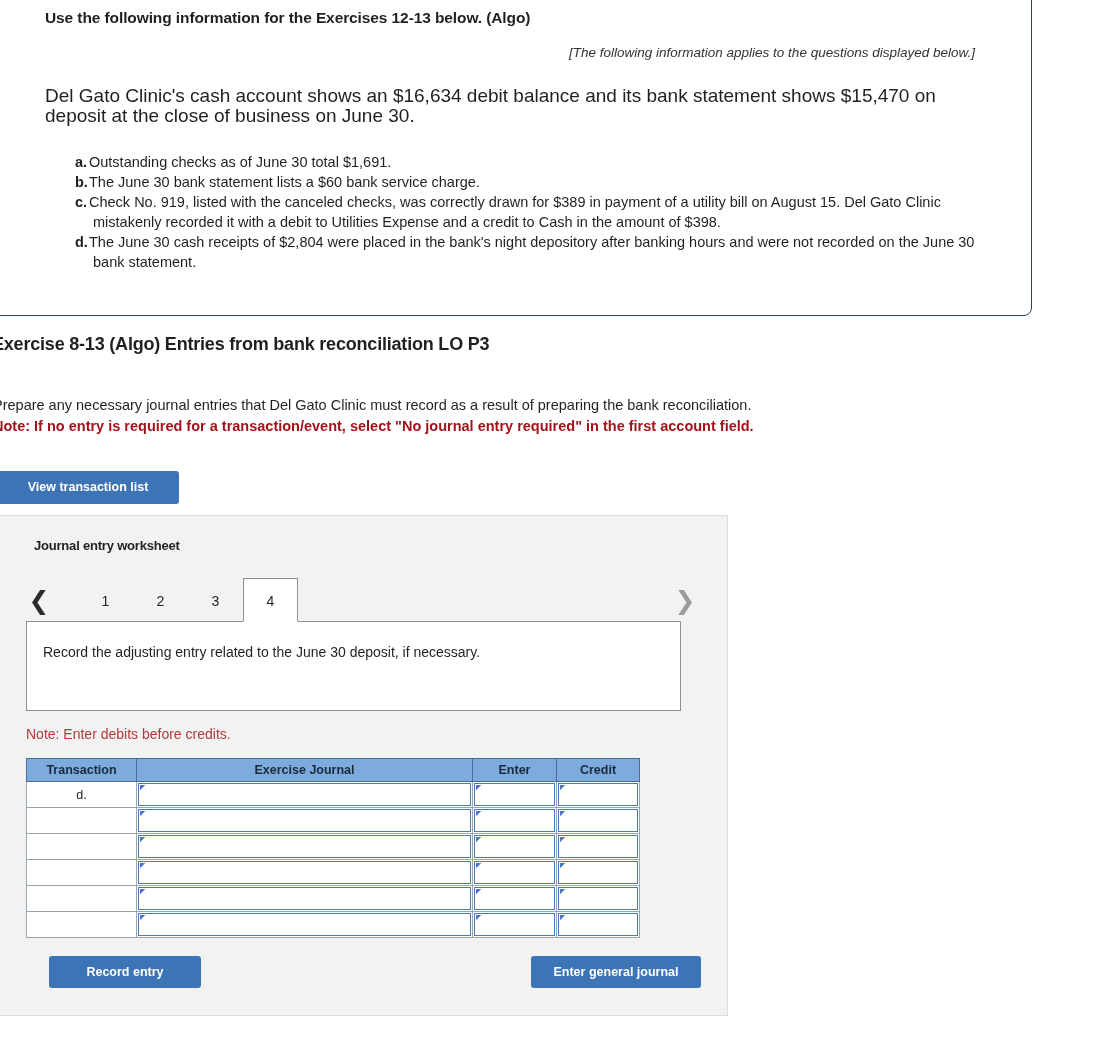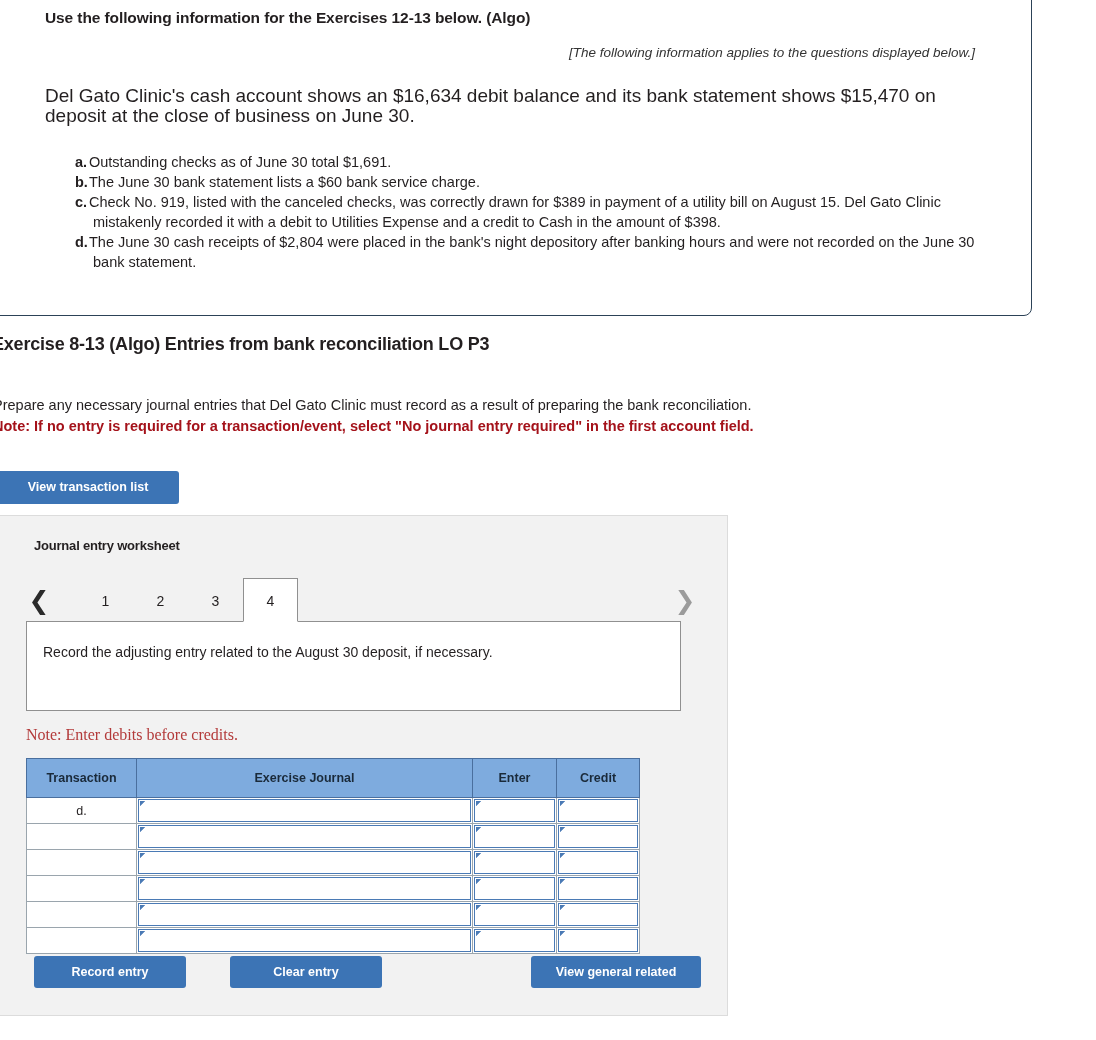--- a/index.html
+++ b/index.html
@@ -205,43 +205,42 @@
     display: block;
     padding: 22px 0 0 16px;
     font-size: 14px;
     color: #231f20;
   }
 
   .ws-note {
     position: absolute;
     left: 33px;
     top: 210px;
-    font-size: 16px;
+    font-size: 14px;
     color: #b33a3a;
-    font-family: Liberation Serif, serif;
   }
 
   
   .jtable {
     position: absolute;
     left: 33px;
     top: 242px;
     width: 613px;
     border-collapse: collapse;
     table-layout: fixed;
     background: #ffffff;
   }
   .jtable th {
     background: #7eabde;
     border: 1px solid #4a6f9e;
     font-size: 12.5px;
     font-weight: bold;
     color: #1a2a3a;
     height: 23px;
-    padding: 12px;
+    padding: 4px;
     text-align: center;
   }
   .jtable td {
     border: 1px solid #9aa5ad;
     height: 25px;
     padding: 0;
     background: #ffffff;
     vertical-align: middle;
   }
   .col-trans  { width: 110px; }
@@ -281,21 +280,21 @@
     top: 1px;
     width: 0;
     height: 0;
     border-left: 5px solid #4a7ab5;
     border-bottom: 5px solid transparent;
   }
 
   
   .btn-record {
     position: absolute;
-    left: 41px;
+    left: 56px;
     top: 440px;
     width: 152px;
     height: 32px;
     line-height: 32px;
   }
   .btn-clear {
     position: absolute;
     left: 237px;
     top: 440px;
     width: 152px;
@@ -344,21 +343,21 @@
     <div class="tabs">
       <div class="tab">1</div>
       <div class="tab">2</div>
       <div class="tab">3</div>
       <div class="tab active">4</div>
     </div>
     <div class="chev chev-next">❯</div>
   </div>
 
   <div class="ws-instruction">
-    <span>Record the adjusting entry related to the August 30 deposit, if necessary.</span>
+    <span>Record the adjusting entry related to the June 30 deposit, if necessary.</span>
   </div>
 
   <div class="ws-note">Note: Enter debits before credits.</div>
 
   <table class="jtable">
     <colgroup>
       <col class="col-trans">
         <col class="col-gj">
         <col class="col-debit">
         <col class="col-credit">
@@ -441,16 +440,15 @@
             <div class="cellbox"></div>
           </td>
         <td>
             <div class="cellbox"></div>
           </td>
       </tr>
     </tbody>
   </table>
 
   <button class="btn btn-record">Record entry</button>
-  <button class="btn btn-clear">Clear entry</button>
-  <button class="btn btn-viewgj">View general related</button>
+  <button class="btn btn-viewgj">Enter general journal</button>
 
 </div>
 
 </body></html>

